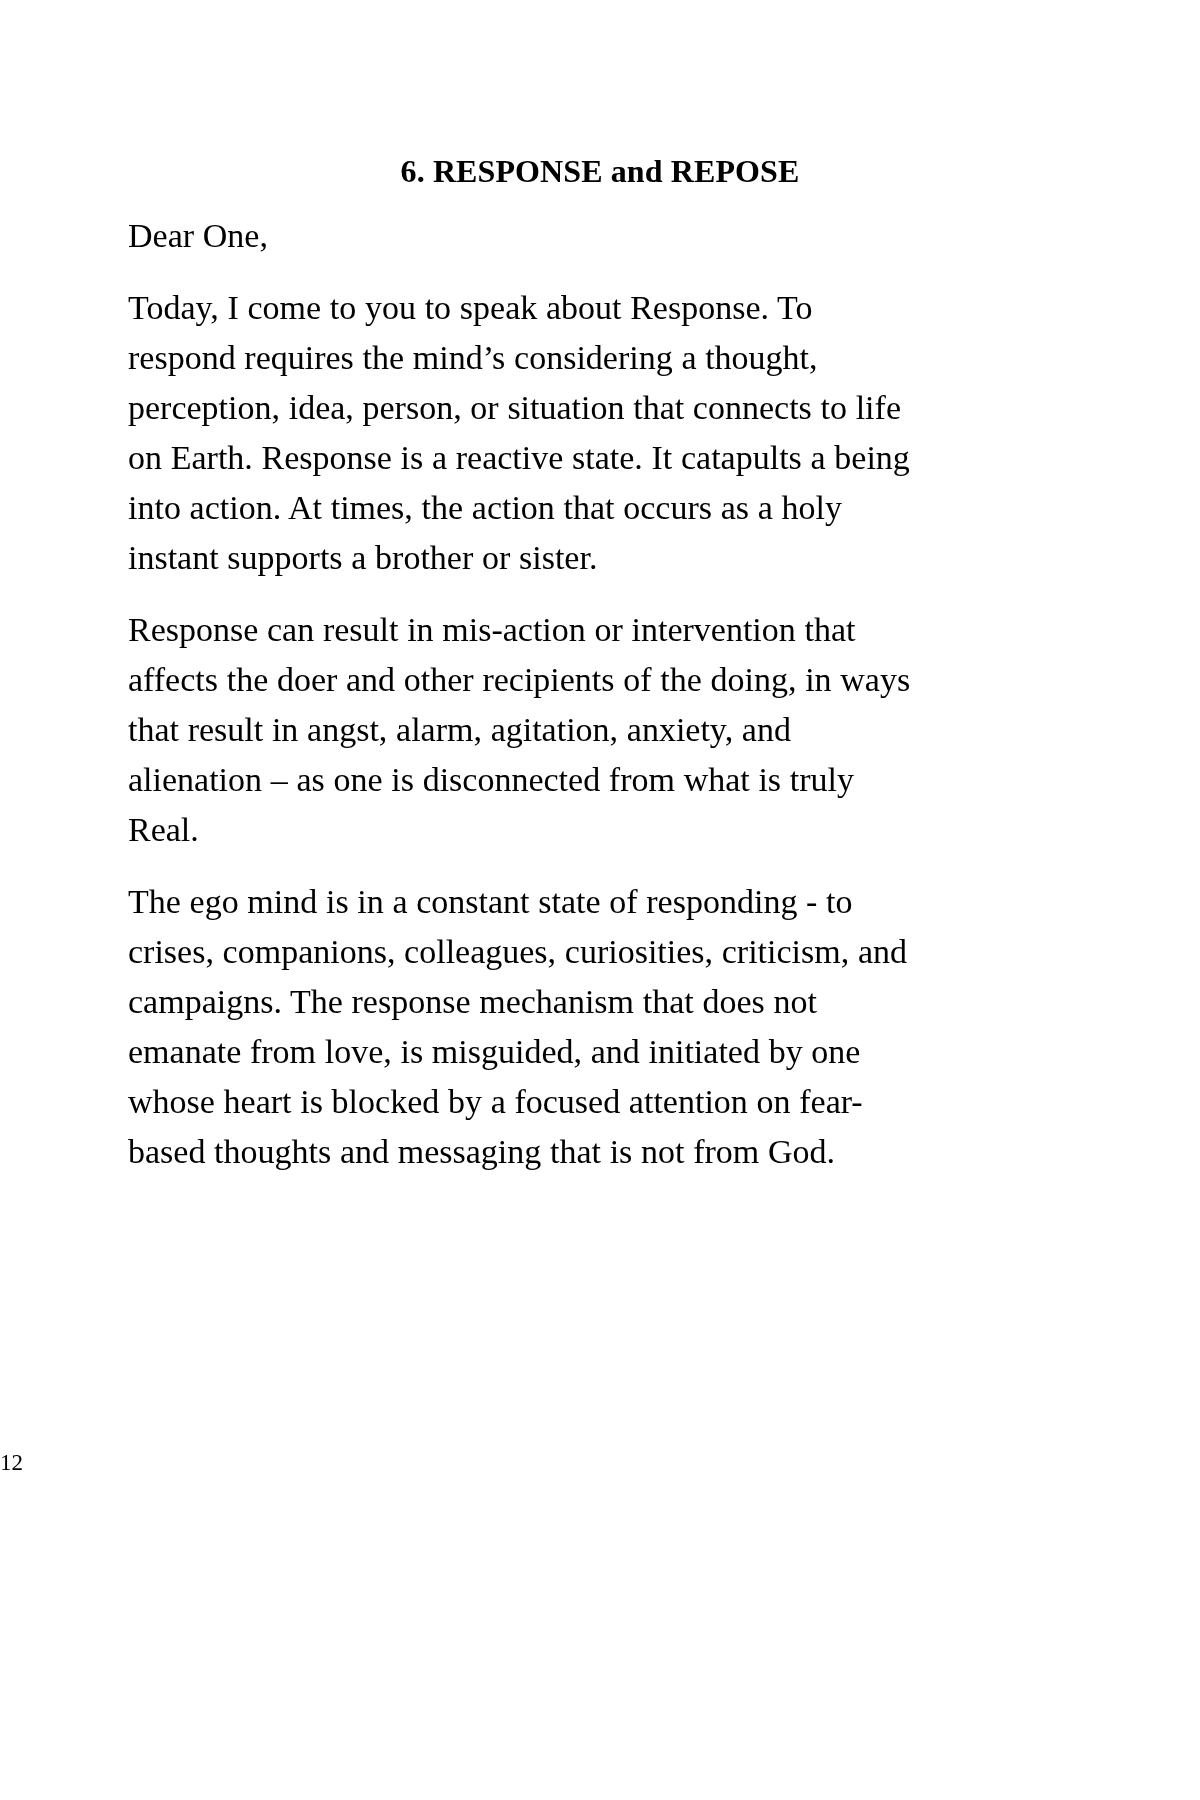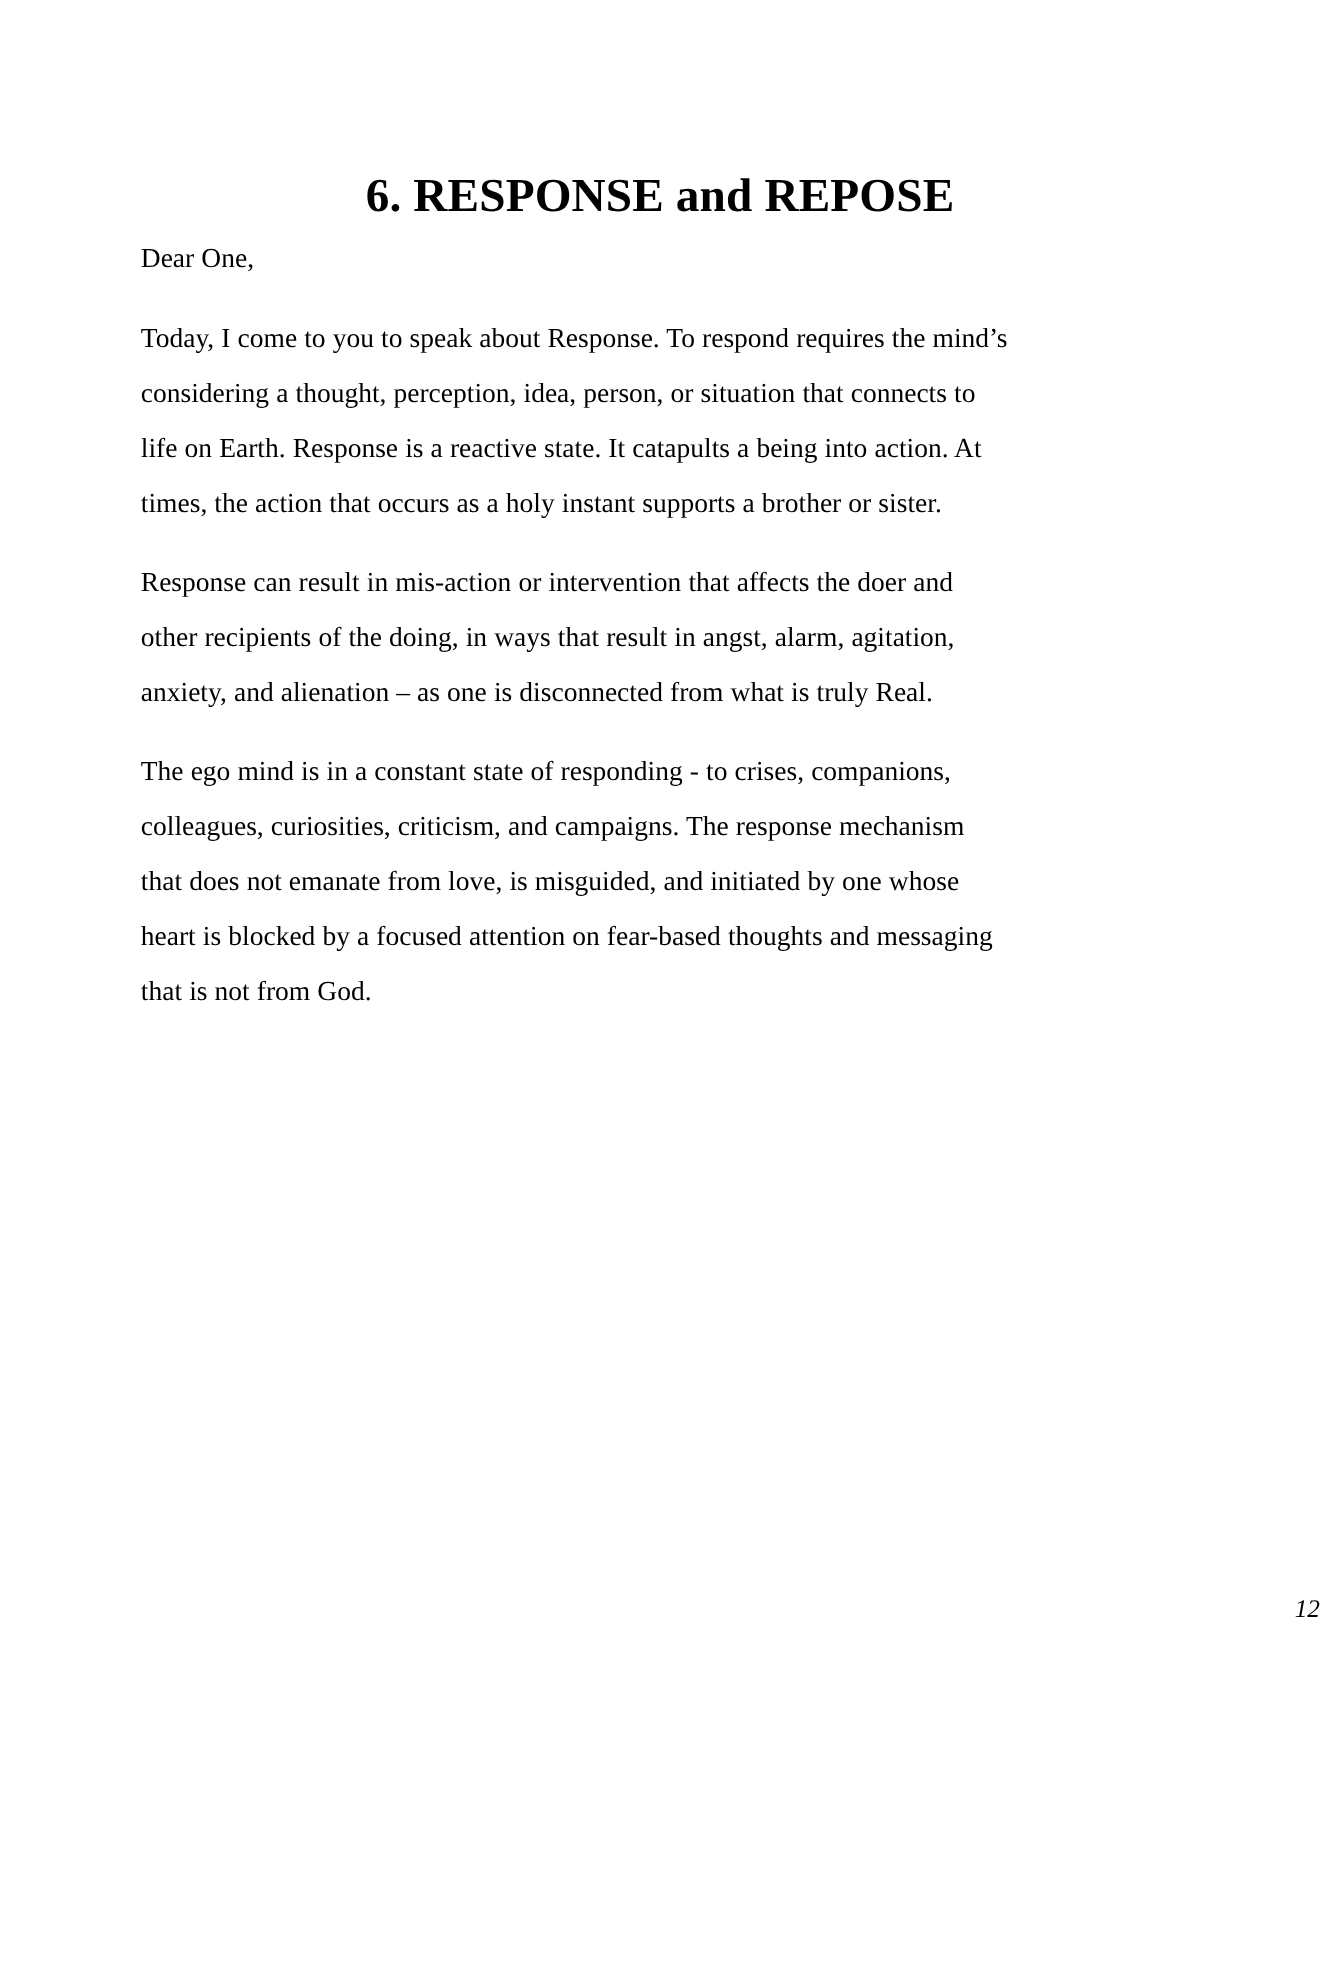--- a/index.html
+++ b/index.html
@@ -22,51 +22,50 @@
     box-sizing: border-box;
     padding: 0;
     background: #ffffff;
   }
   .page-title {
     position: absolute;
     top: 128px;
     left: 0;
     width: 1200px;
     text-align: center;
-    font-size: 43px;
+    font-size: 32px;
     font-weight: bold;
     letter-spacing: 0.1px;
     line-height: 44px;
   }
   .body-block {
     position: absolute;
     top: 211px;
     left: 128px;
     width: 790px;
   }
   .para {
-    font-size: 25px;
+    font-size: 34px;
     line-height: 50px;
     text-align: left;
     margin: 0 0 22px 0;
     word-spacing: 0.2px;
     -webkit-font-smoothing: antialiased;
   }
   .para:last-child {
     margin-bottom: 0;
   }
   .page-number {
     position: absolute;
     top: 1448px;
     left: 0;
     width: 1200px;
-    text-align: right;
+    text-align: left;
     font-size: 23px;
     line-height: 30px;
-    font-style: italic;
   }
 </style>
 </head>
 <body>
 
 <div class="page">
 
   <h1 class="page-title">6. RESPONSE and REPOSE</h1>
 
   <div class="body-block">

